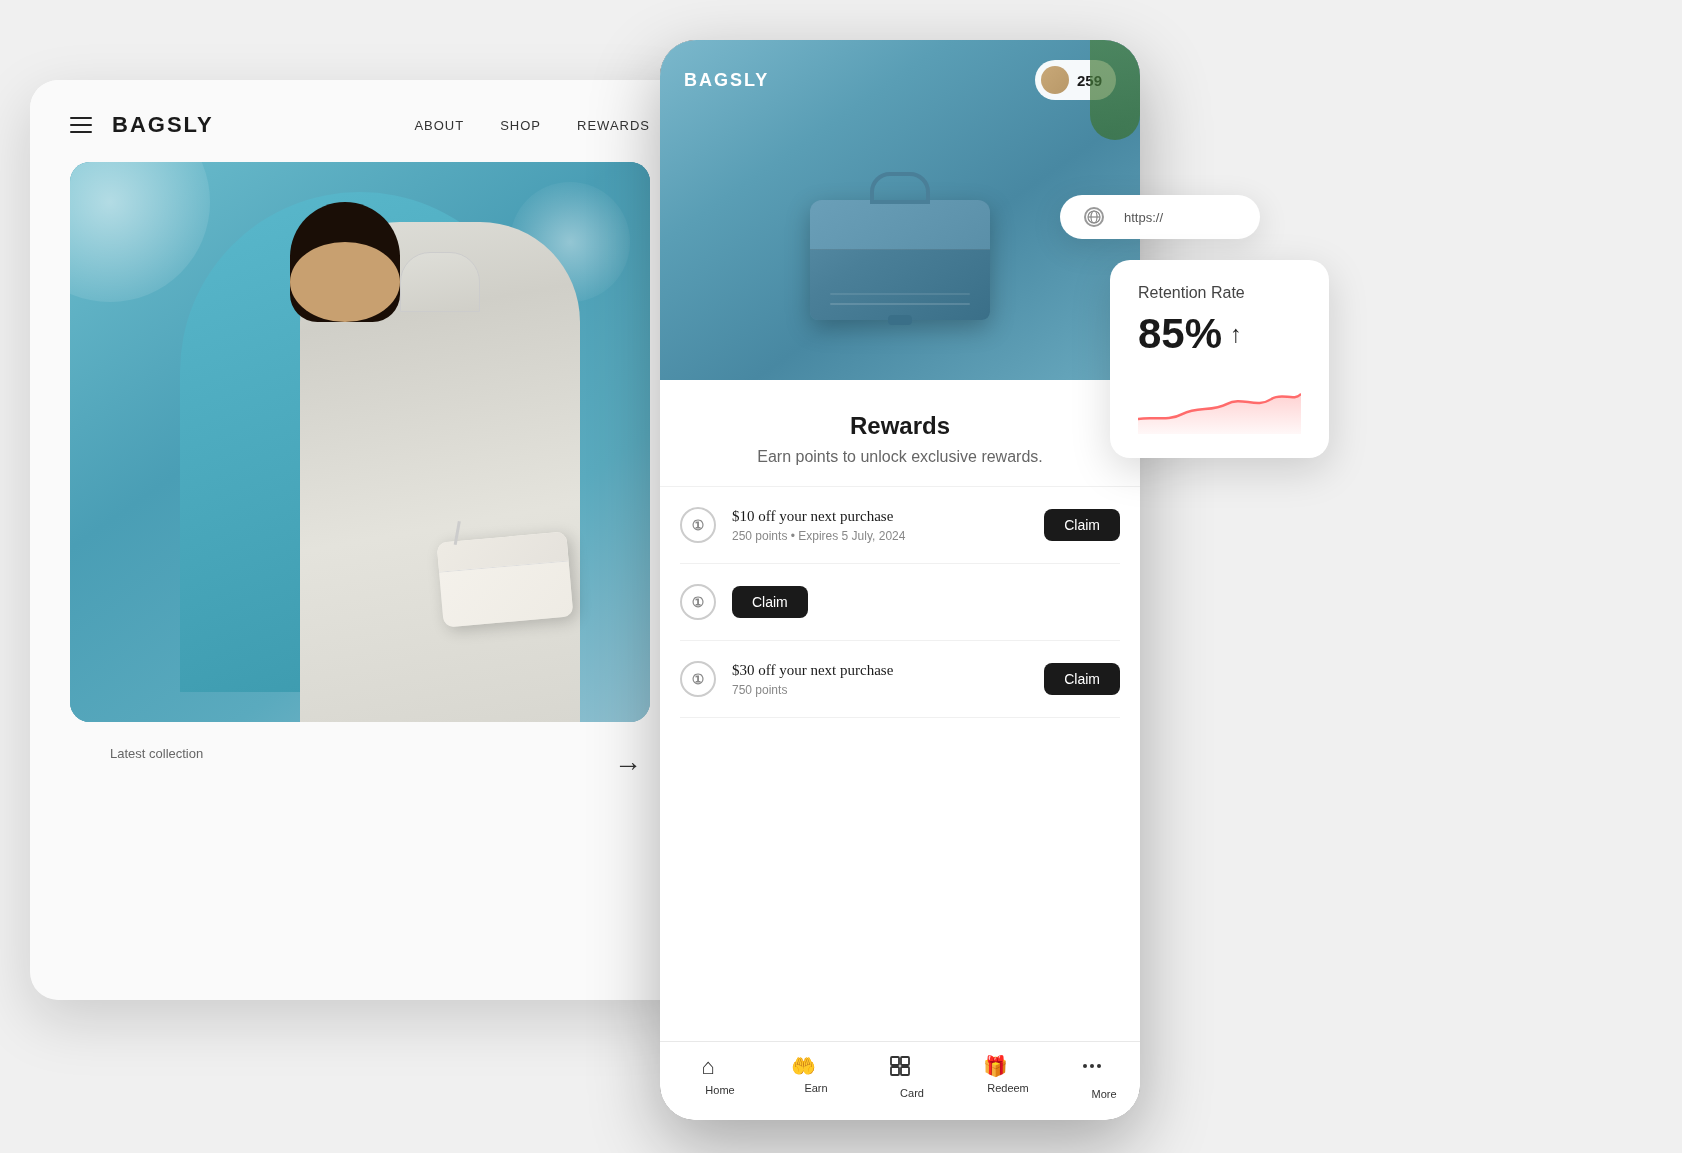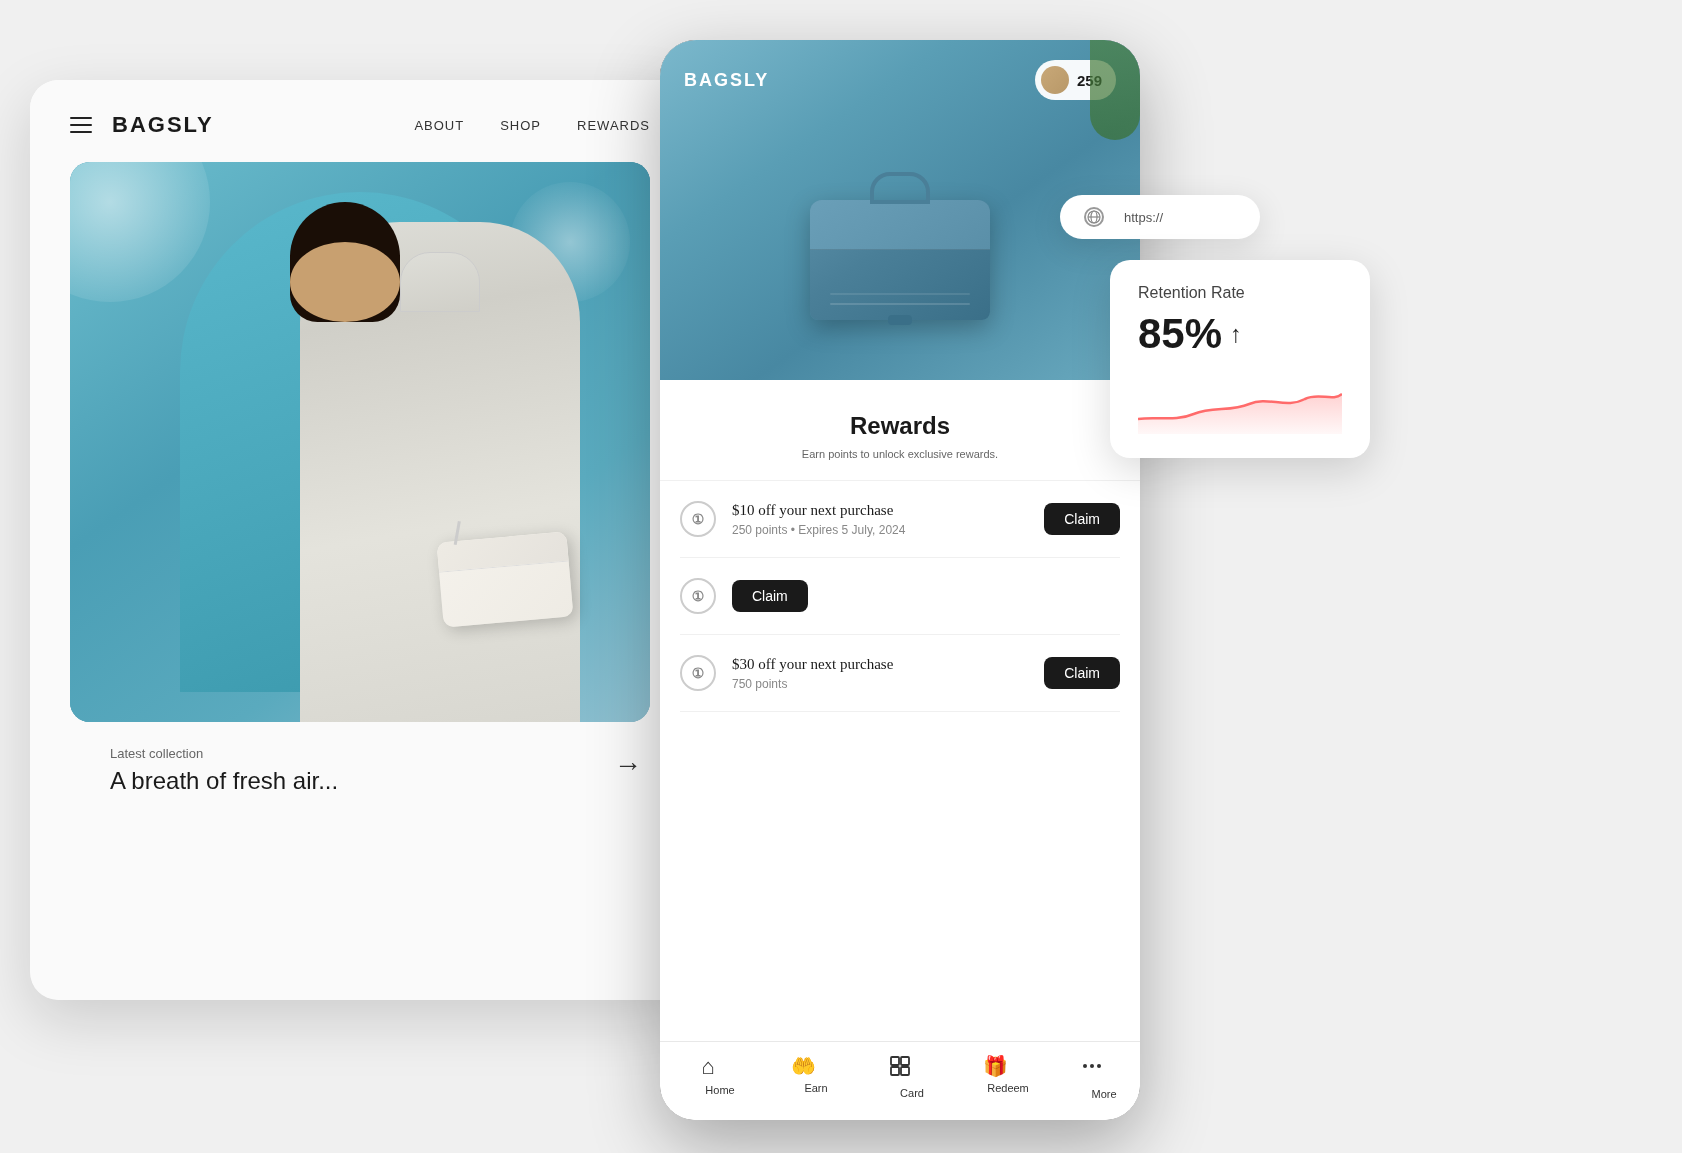--- a/index.html
+++ b/index.html
@@ -258,21 +258,21 @@
     }
 
     .rewards-title {
       font-size: 24px;
       font-weight: 600;
       color: #1a1a1a;
       margin-bottom: 8px;
     }
 
     .rewards-subtitle {
-      font-size: 11px;
+      font-size: 16px;
       color: #666;
     }
 
     .rewards-list {
       flex: 1;
       padding: 0 20px;
     }
 
     .reward-item {
       display: flex;
@@ -391,21 +391,21 @@
 
     
     .retention-card {
       position: absolute;
       top: 260px;
       left: 1110px;
       background: white;
       border-radius: 20px;
       padding: 24px 28px;
       box-shadow: 0 12px 40px rgba(0,0,0,0.15);
-      width: 260px;
+      width: 219px;
       z-index: 10;
     }
 
     .retention-label {
       font-size: 16px;
       color: #444;
       margin-bottom: 8px;
     }
 
     .retention-value {
@@ -474,21 +474,20 @@
         <div style="position:absolute;bottom:100px;right:80px;width:130px;height:85px;background:linear-gradient(135deg,#f5f2ec 0%,#eeebe4 100%);border-radius:10px;box-shadow:4px 4px 16px rgba(0,0,0,0.2);transform:rotate(-5deg);">
           <div style="position:absolute;top:0;left:0;right:0;height:30px;background:linear-gradient(135deg,#eeebe4,#e5e2dc);border-radius:10px 10px 0 0;border-bottom:1px solid #ddd;"></div>
 
           <div style="position:absolute;top:-20px;left:20px;width:3px;height:24px;background:#ccc;transform:rotate(15deg);"></div>
         </div>
       </div>
     </div>
 
     <div class="hero-caption" style="position:relative;margin:0 40px;padding-top:24px;">
       <div class="collection-label">Latest collection</div>
-      <div class="collection-title">A breath of fresh air...</div>
       <div class="arrow-link" style="position:absolute;right:8px;top:24px;font-size:28px;color:#333;">→</div>
     </div>
   </div>
 </div>
 
 <div class="tablet-right">
   <div class="tablet-right-inner">
 
     <div class="phone-hero">
       <div class="phone-header-bar">

